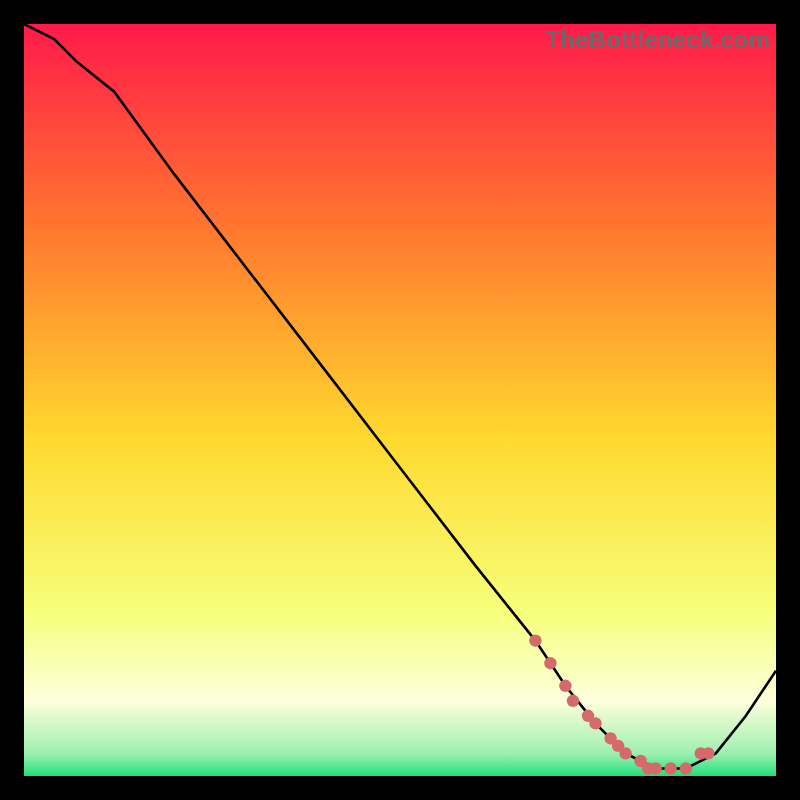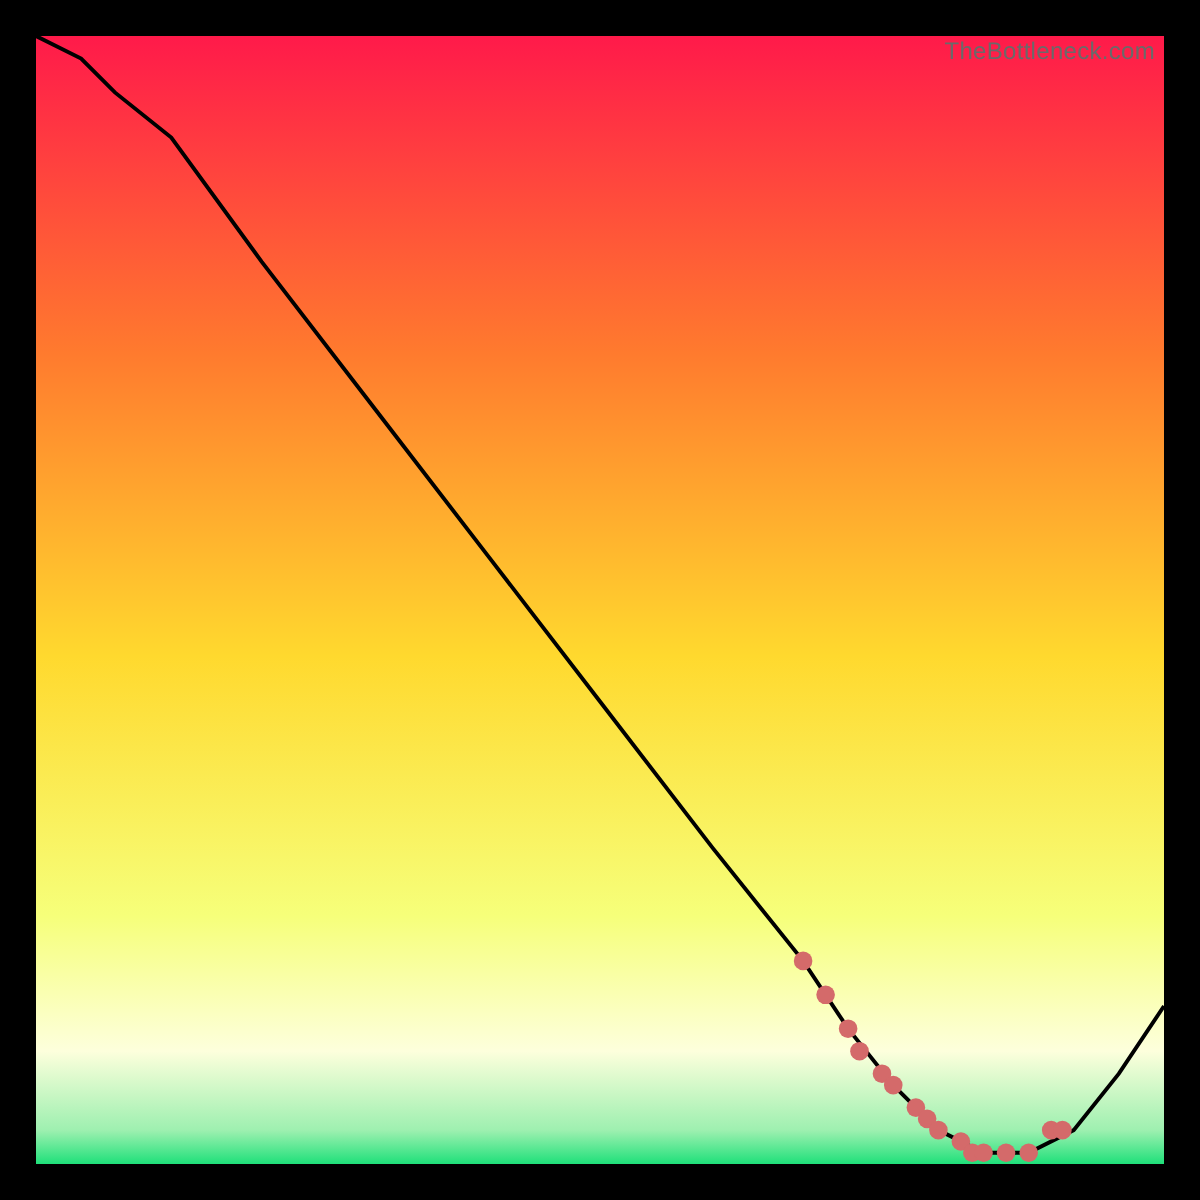--- a/index.html
+++ b/index.html
@@ -34,22 +34,22 @@
   .curve-layer {
     position: absolute;
     left: 0; top: 0;
     width: 100%; height: 100%;
   }
   .watermark {
     position: absolute;
     top: 2px;
     right: 6px;
     color: #6a6a6a;
-    font-size: 16px;
-    font-weight: 400;
+    font-size: 24px;
+    font-weight: 700;
     letter-spacing: 0.2px;
     user-select: none;
   }
 </style>
 </head>
 <body>
 
 <div class="frame">
 
   <div class="plot-wrap">

